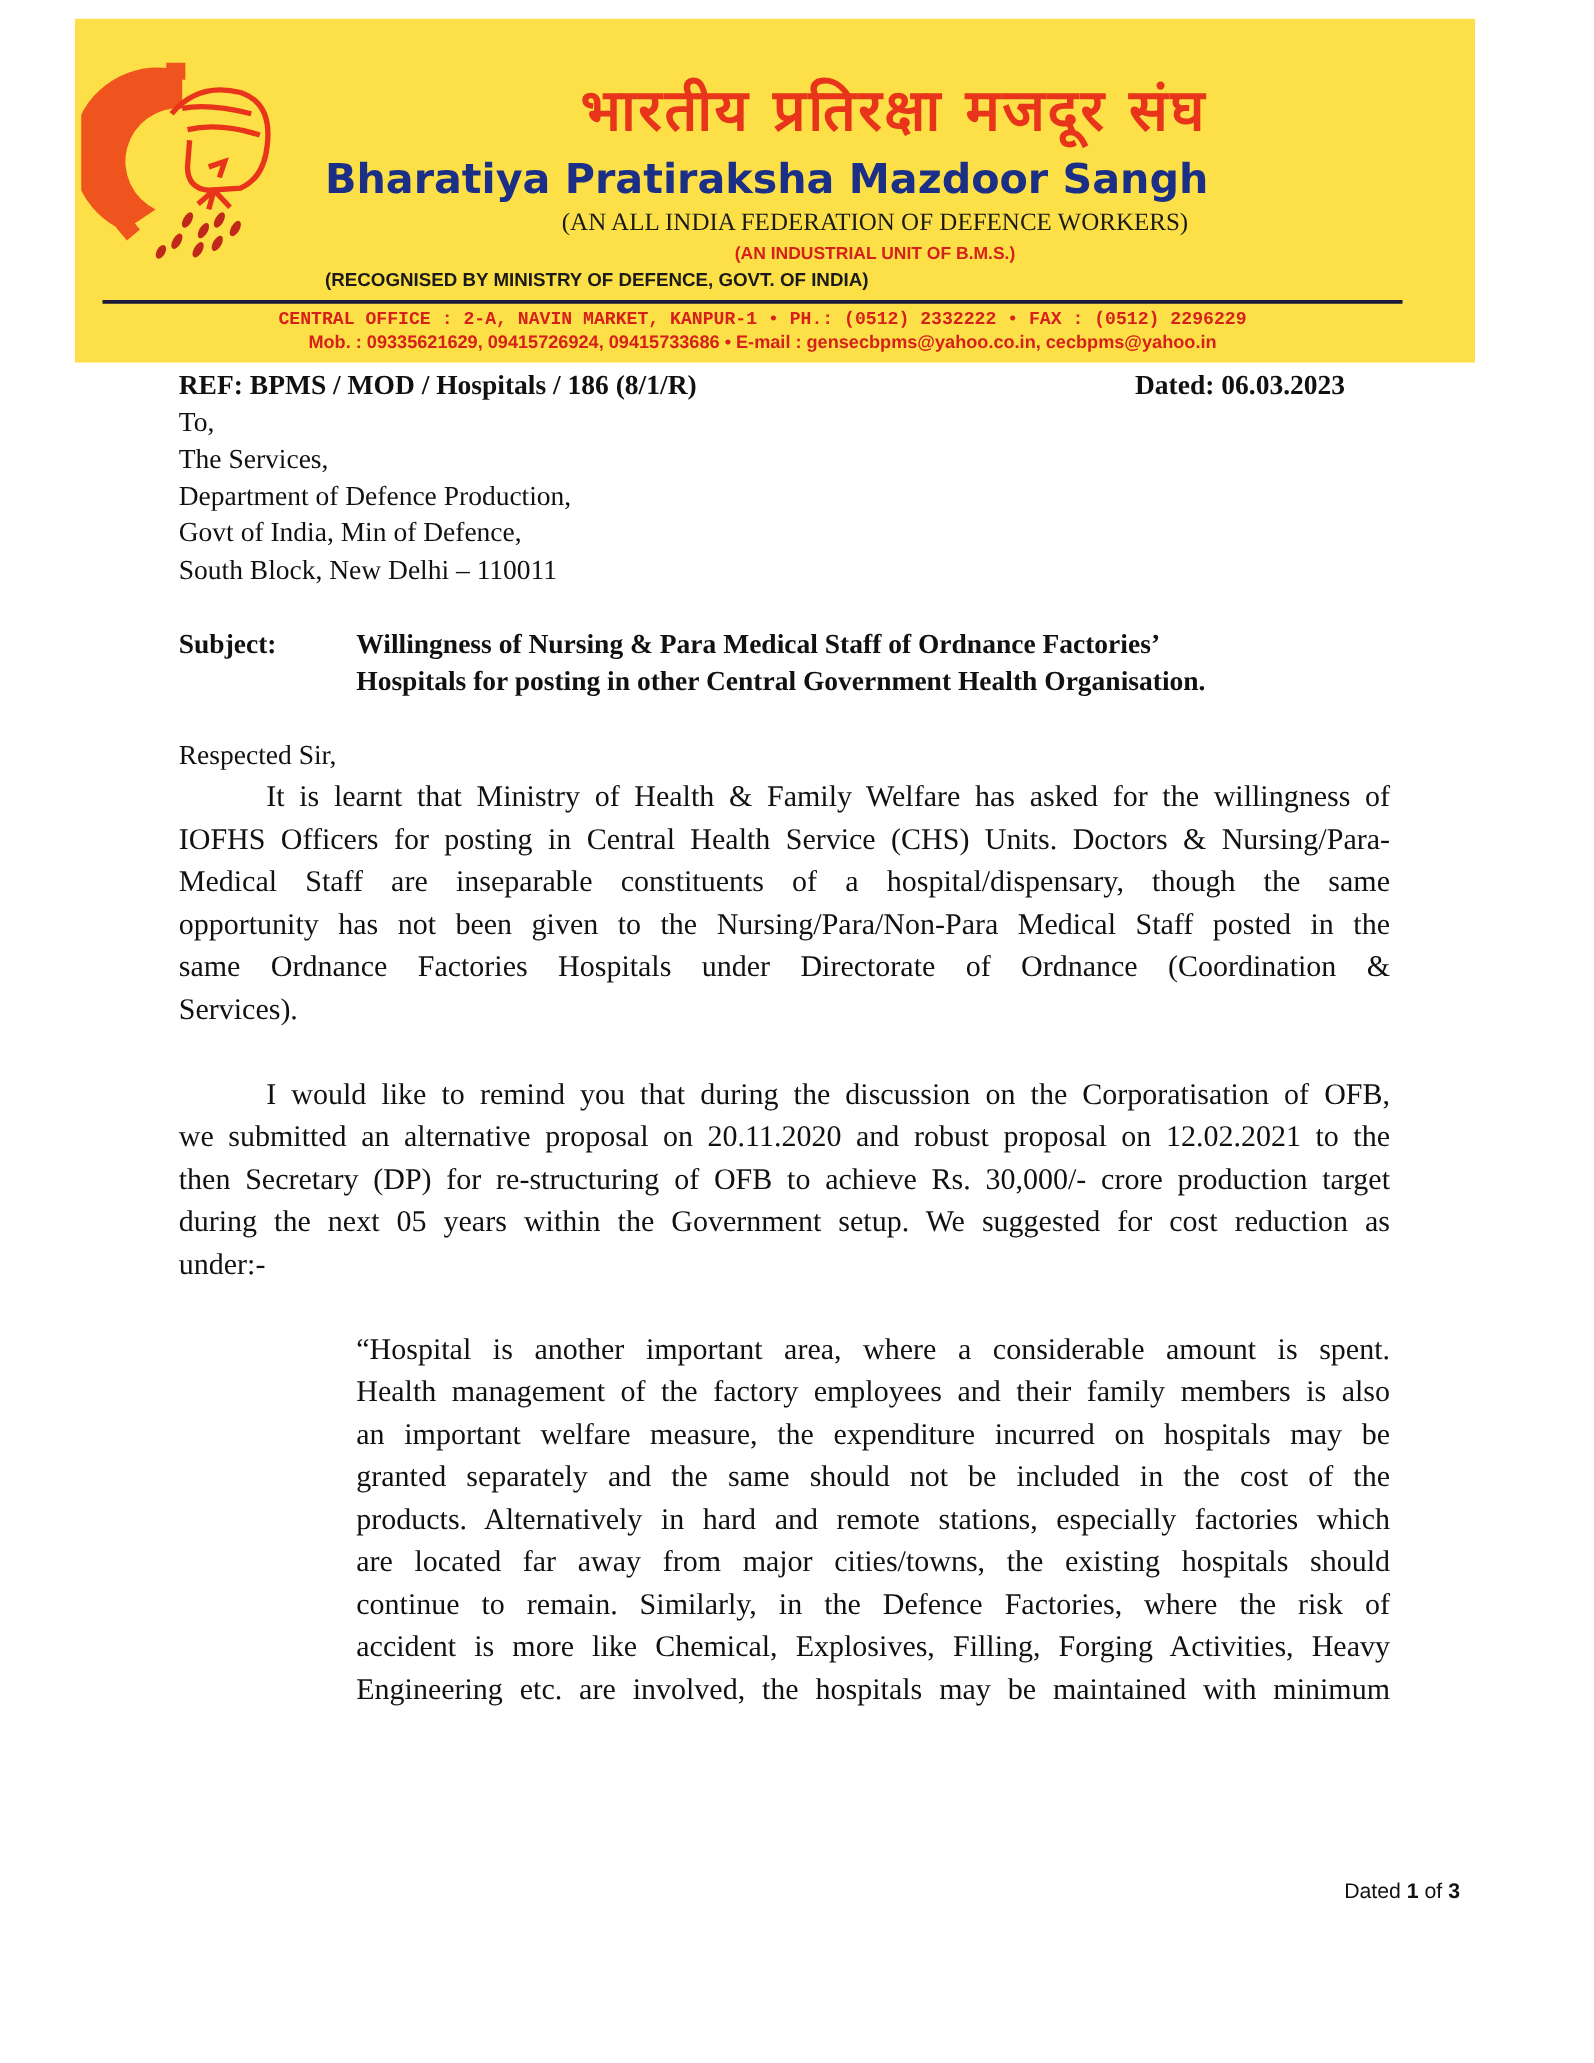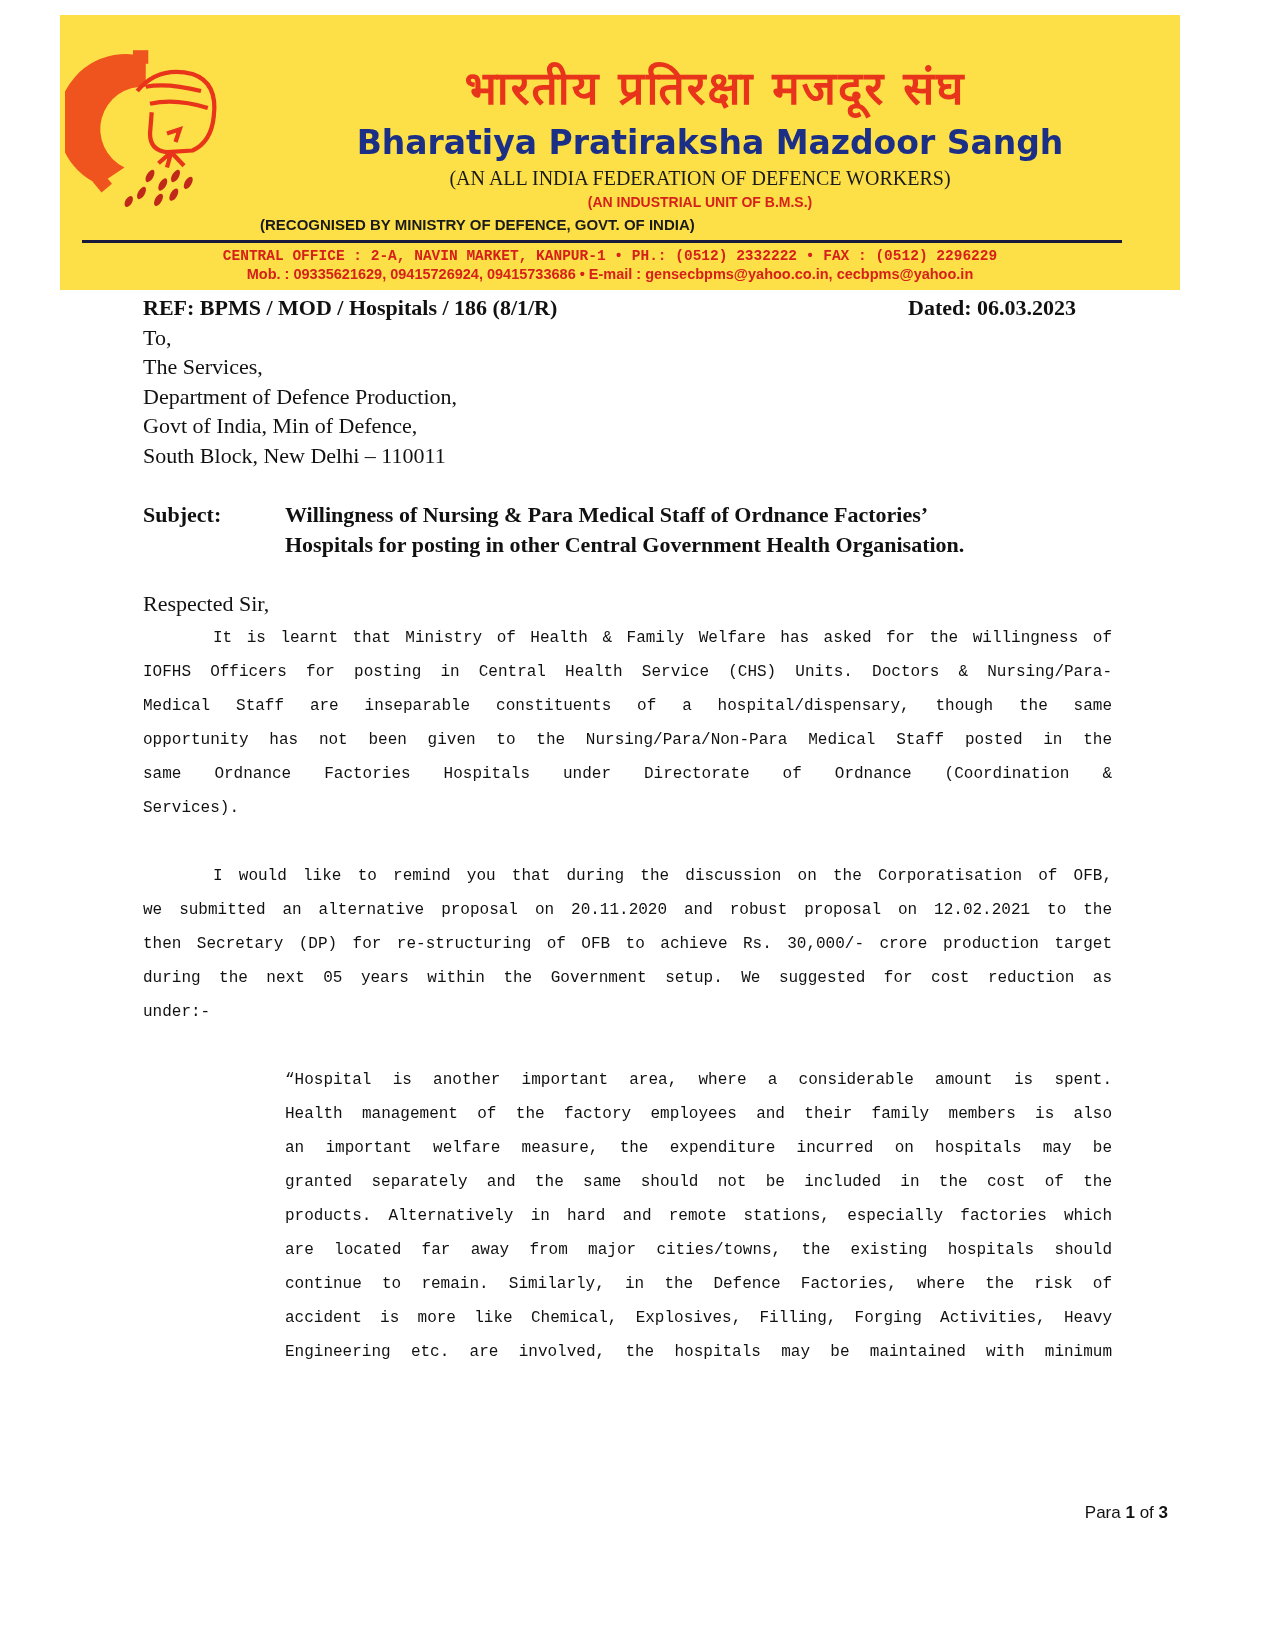--- a/index.html
+++ b/index.html
@@ -1,30 +1,30 @@
 <!DOCTYPE html>
 <html><head>
 <meta charset="utf-8">
 <style>
   html, body { margin: 0; padding: 0; background: #ffffff; }
   body { width: 1275px; height: 1650px; position: relative; overflow: hidden; font-family: "Liberation Serif", serif; color: #111; }
   .letterhead { position: absolute; left: 60px; top: 15px; width: 1120px; height: 275px; background: #fde047; }
   .logo { position: absolute; left: 5px; top: 25px; width: 170px; height: 170px; }
   .hindi { position: absolute; left: 255px; top: 40px; width: 800px; text-align: center; font-family: "DejaVu Sans", sans-serif; font-weight: bold; font-size: 46px; color: #e8341a; letter-spacing: 2px; }
-  .eng-title { position: absolute; left: 200px; top: 108px; width: 900px; text-align: center; font-family: "DejaVu Sans", sans-serif; font-weight: bold; font-size: 33px; color: #1c2f86; }
+  .eng-title { position: absolute; left: 200px; top: 108px; width: 900px; font-family: "DejaVu Sans", sans-serif; font-weight: bold; font-size: 33px; color: #1c2f86; }
   .line1 { position: absolute; left: 200px; top: 152px; width: 880px; text-align: center; font-family: "Liberation Serif", serif; font-size: 20px; color: #1a1a1a; }
   .line2 { position: absolute; left: 200px; top: 179px; width: 880px; text-align: center; font-family: "Liberation Sans", sans-serif; font-weight: bold; font-size: 14px; color: #d6201a; }
   .line3 { position: absolute; left: 200px; top: 201px; width: 880px; font-family: "Liberation Sans", sans-serif; font-weight: bold; font-size: 15px; color: #1a1a1a; }
   .hr { position: absolute; left: 22px; top: 225px; width: 1040px; height: 3px; background: #1a1a3a; }
   .addr1 { position: absolute; left: 20px; top: 233px; width: 1060px; text-align: center; font-family: Liberation Mono, monospace; font-weight: bold; font-size: 14.5px; color: #d6201a; }
   .addr2 { position: absolute; left: 20px; top: 251px; width: 1060px; text-align: center; font-family: "Liberation Sans", sans-serif; font-weight: bold; font-size: 14.5px; color: #d6201a; }
 
   .txt { position: absolute; font-size: 22px; line-height: 34px; white-space: nowrap; }
   .bold { font-weight: bold; }
-  .para { position: absolute; font-size: 16px; line-height: 34px; text-align: justify; font-family: Liberation Mono, monospace; }
+  .para { position: absolute; font-size: 24px; line-height: 34px; text-align: justify; }
   .para .ln { display: block; text-align: justify; text-align-last: justify; height: 34px; }
   .para .ln.last { text-align-last: left; }
   .indent { padding-left: 70px; }
   .footer { position: absolute; right: 107px; top: 1503px; font-family: "Liberation Sans", sans-serif; font-size: 17px; color: #111; }
 </style>
 </head>
 <body>
 
 <div class="letterhead">
   <svg class="logo" viewBox="0 0 200 200">
@@ -102,13 +102,13 @@
   <span class="ln">Health management of the factory employees and their family members is also</span>
   <span class="ln">an important welfare measure, the expenditure incurred on hospitals may be</span>
   <span class="ln">granted separately and the same should not be included in the cost of the</span>
   <span class="ln">products. Alternatively in hard and remote stations, especially factories which</span>
   <span class="ln">are located far away from major cities/towns, the existing hospitals should</span>
   <span class="ln">continue to remain. Similarly, in the Defence Factories, where the risk of</span>
   <span class="ln">accident is more like Chemical, Explosives, Filling, Forging Activities, Heavy</span>
   <span class="ln">Engineering etc. are involved, the hospitals may be maintained with minimum</span>
 </div>
 
-<div class="footer"><span>Para </span><b>1</b><span> of </span><b>3</b></div>
+<div class="footer"><span>Dated </span><b>1</b><span> of </span><b>3</b></div>
 
 </body></html>

